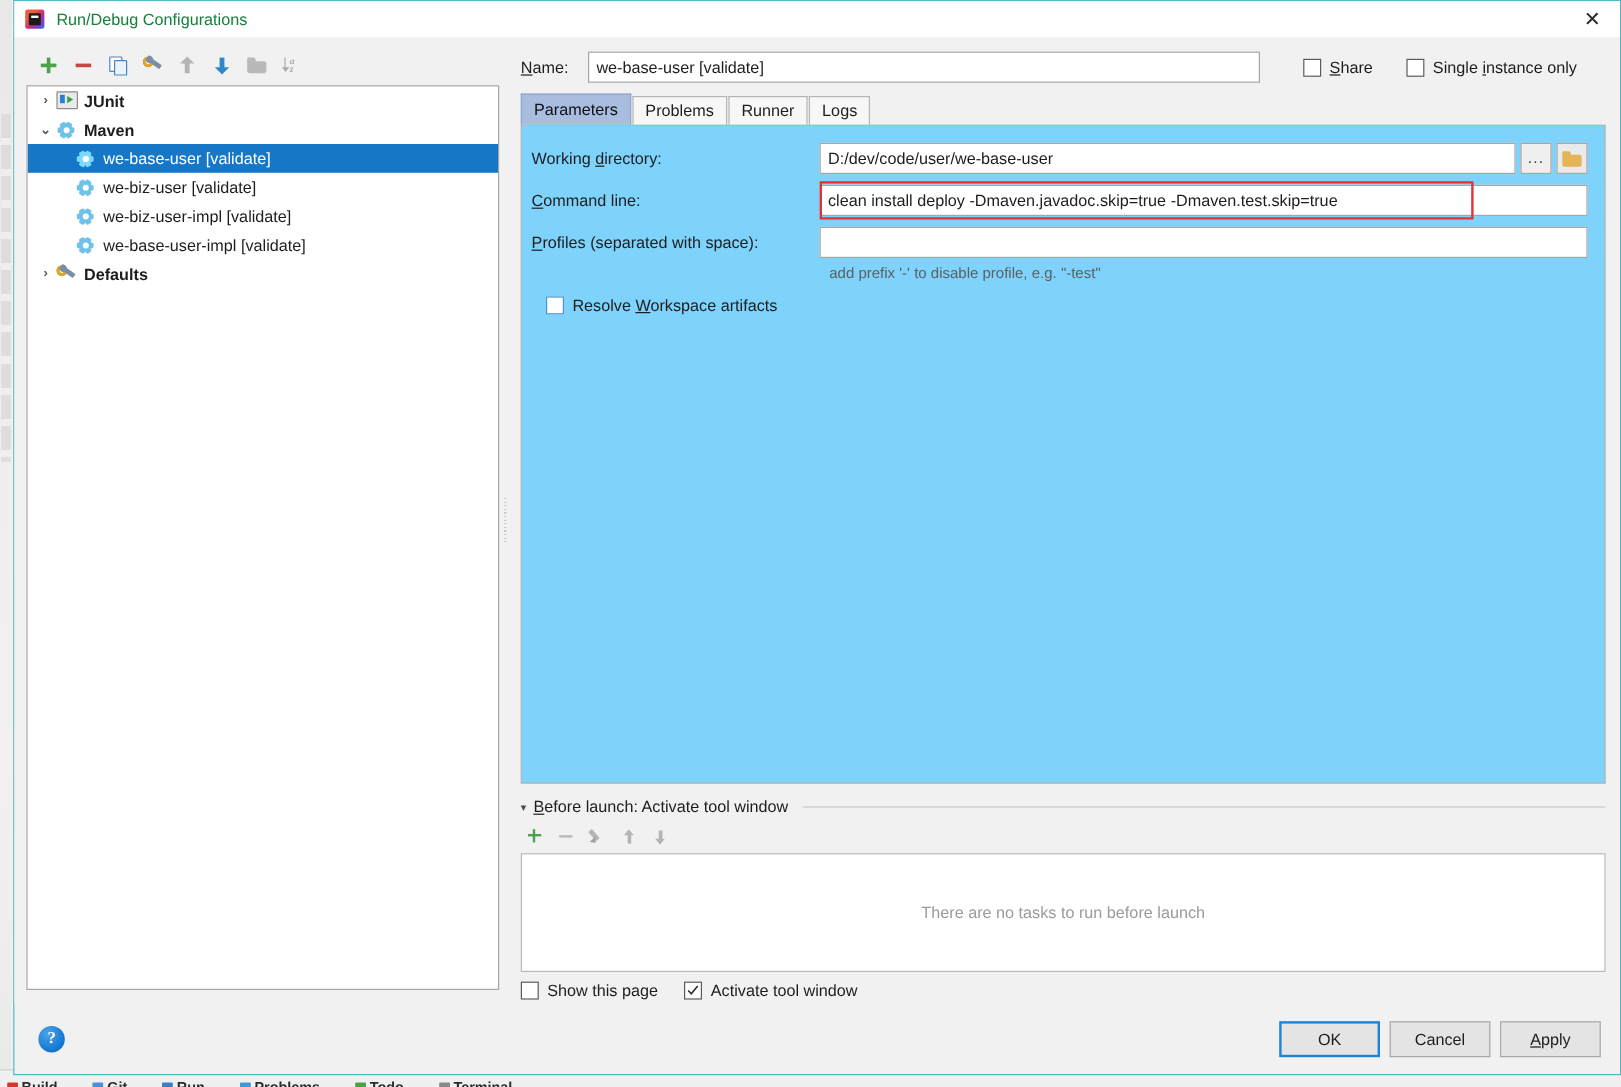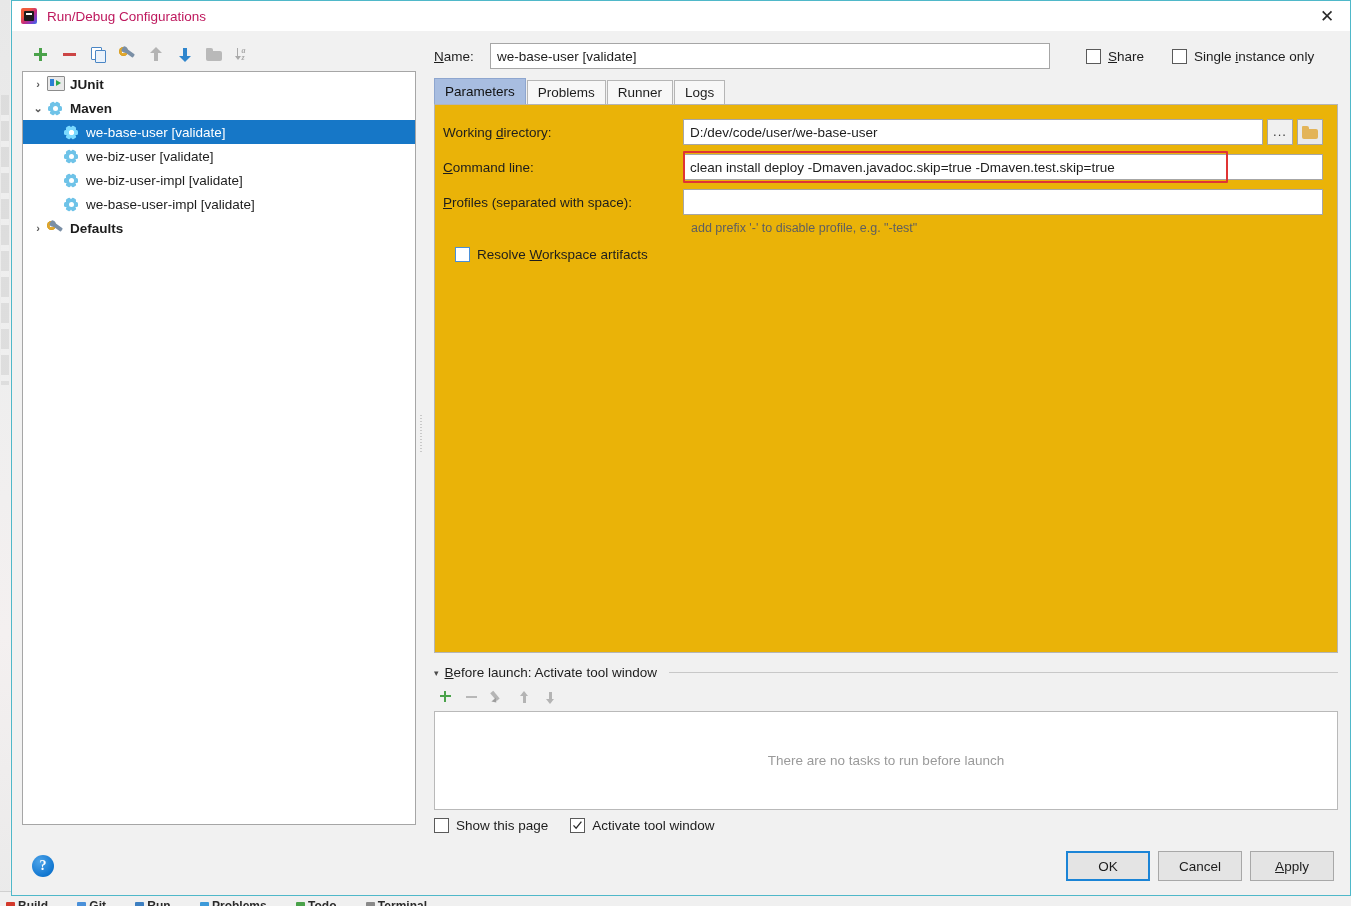--- a/index.html
+++ b/index.html
@@ -67,21 +67,21 @@
   .titlebar {
     height: 30px; min-height:30px;
     background: #ffffff;
     display: flex; align-items: center;
     position: relative;
   }
   .titlebar .tb-icon {
     margin-left: 9px; width: 17px; height: 17px; position: relative;
   }
   .titlebar .tb-title {
-    margin-left: 9px; font-size: 13.5px; color: #be185d;
+    margin-left: 9px; font-size: 13.5px; color: #15803d;
   }
   .titlebar .tb-close {
     position: absolute; right: 0px; top: 0px;
     width: 46px; height: 30px;
     display: flex; align-items: center; justify-content: center;
     font-size: 17px; color: #2a2a2a; cursor: default;
     font-family: "Liberation Sans", sans-serif; font-weight:300;
   }
 
   
@@ -195,21 +195,21 @@
   }
   .tab.active {
     background: #a8bde0; border-color: #8ea6cf; color: #101010;
     height: 26px;
   }
 
   
   .card {
     flex: 1; min-height: 0;
     border: 1px solid #b5b5b5;
-    background: #eab308;
+    background: #7dd3fc;
     margin-left: 8px;
     padding: 14px 14px 14px 8px;
     box-sizing: border-box;
     position: relative;
     display: flex; flex-direction: column;
   }
 
   .frow { display: flex; align-items: center; margin-bottom: 9px; }
   .flabel { width: 240px; font-size: 13.5px; flex:none; }
   .fctl { flex: 1; display: flex; align-items: flex-end; min-width:0; }

